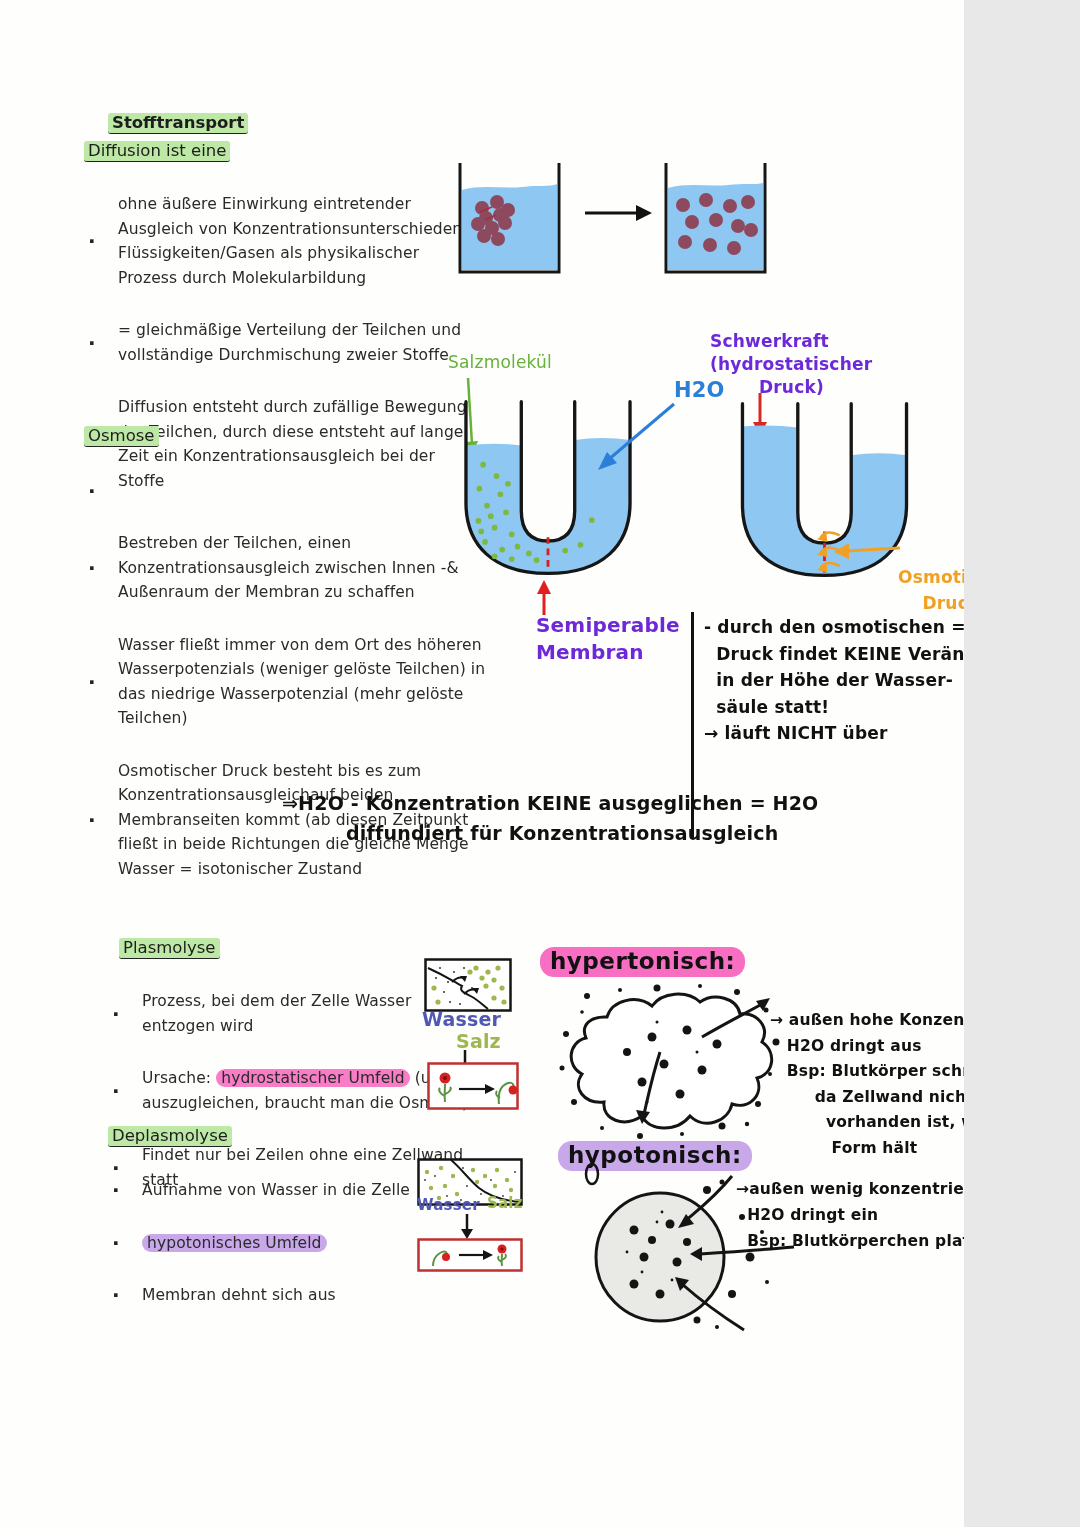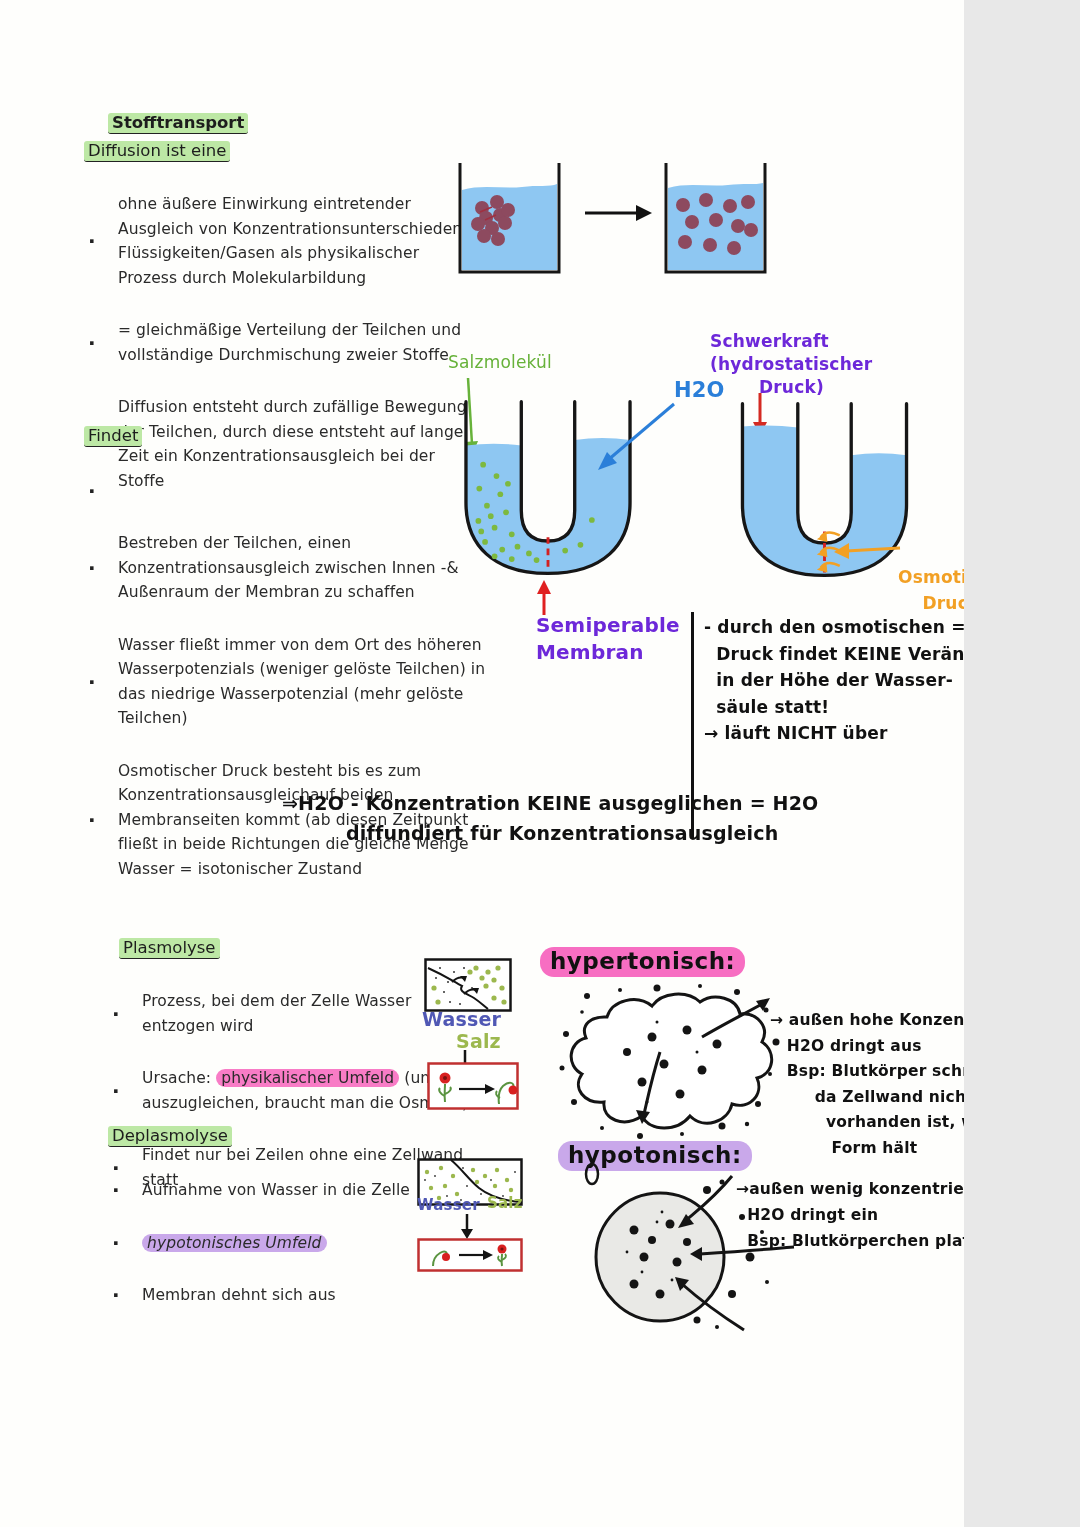--- a/index.html
+++ b/index.html
@@ -6,21 +6,21 @@
   #page{position:relative;width:964px;height:1527px;background:#fefefc;
         font-family:"DejaVu Sans",sans-serif;color:#222;overflow:hidden;}
   .abs{position:absolute;}
   .pre{white-space:pre;}
   
   .note{font-size:15.5px;line-height:24.5px;color:#2a2a2a;letter-spacing:.1px;}
   .heading{font-size:16.5px;color:#1d1d1d;}
   .bold{font-weight:bold;}
   .hl-green{background:#bde8a5;padding:0 4px 1px 4px;border-bottom:1.7px solid #222;border-radius:3px;}
   .hl-pink{background:#f87cc6;border-radius:9px;padding:0 5px;}
-  .hl-purple{background:#c9a8ea;border-radius:9px;padding:0 5px;font-style:italic;}
+  .hl-purple{background:#c9a8ea;border-radius:9px;padding:0 5px;}
   .pill{border-radius:14px;padding:1px 10px 3px 10px;font-size:23px;font-weight:bold;color:#111;letter-spacing:.5px;}
   .pill-pink{background:#f76ec2;}
   .pill-purple{background:#c9a8ea;}
   .bullets{width:352px;}
   .bullet{display:flex;align-items:center;margin-top:28px;}
   .dot{flex:0 0 30px;color:#222;font-weight:bold;}
   .dot::before{content:"·";font-size:20px;}
   .bt{white-space:pre;}
   
   .red{color:#6d28d9;}
@@ -55,21 +55,21 @@
       </div>
     <div class="bullet">
         <span class="dot"></span>
         <div class="bt note">Diffusion entsteht durch zufällige Bewegung
 der Teilchen, durch diese entsteht auf lange
 Zeit ein Konzentrationsausgleich bei der
 Stoffe</div>
       </div>
   </div>
 
-  <div class="abs heading" style="left:84px;top:426px;"><span class="hl-green">Findet</span></div>
+  <div class="abs heading" style="left:84px;top:426px;"><span class="hl-green">Osmose</span></div>
   <div class="abs bullets" style="left:88px;top:451px;">
     <div class="bullet">
         <span class="dot"></span>
       </div>
     <div class="bullet">
         <span class="dot"></span>
         <div class="bt note">Bestreben der Teilchen, einen
 Konzentrationsausgleich zwischen Innen -&amp;
 Außenraum der Membran zu schaffen</div>
       </div>
@@ -92,21 +92,21 @@
 
   <div class="abs heading" style="left:108px;top:938px;margin-left:11px;"><span class="hl-green">Plasmolyse</span></div>
   <div class="abs bullets" style="left:112px;top:961px;">
     <div class="bullet">
         <span class="dot"></span>
         <div class="bt note">Prozess, bei dem der Zelle Wasser
 entzogen wird</div>
       </div>
     <div class="bullet">
         <span class="dot"></span>
-      <div class="bt note"><span>Ursache:</span> <span class="hl-pink">physikalischer Umfeld</span> <span>(um dieses</span>
+      <div class="bt note"><span>Ursache:</span> <span class="hl-pink">hydrostatischer Umfeld</span> <span>(um dieses</span>
 <span>auszugleichen, braucht man die Osmose)</span></div>
       </div>
     <div class="bullet">
         <span class="dot"></span>
         <div class="bt note">Findet nur bei Zeilen ohne eine Zellwand
 statt</div>
       </div>
   </div>
 
   <div class="abs heading" style="left:108px;top:1126px;"><span class="hl-green">Deplasmolyse</span></div>

